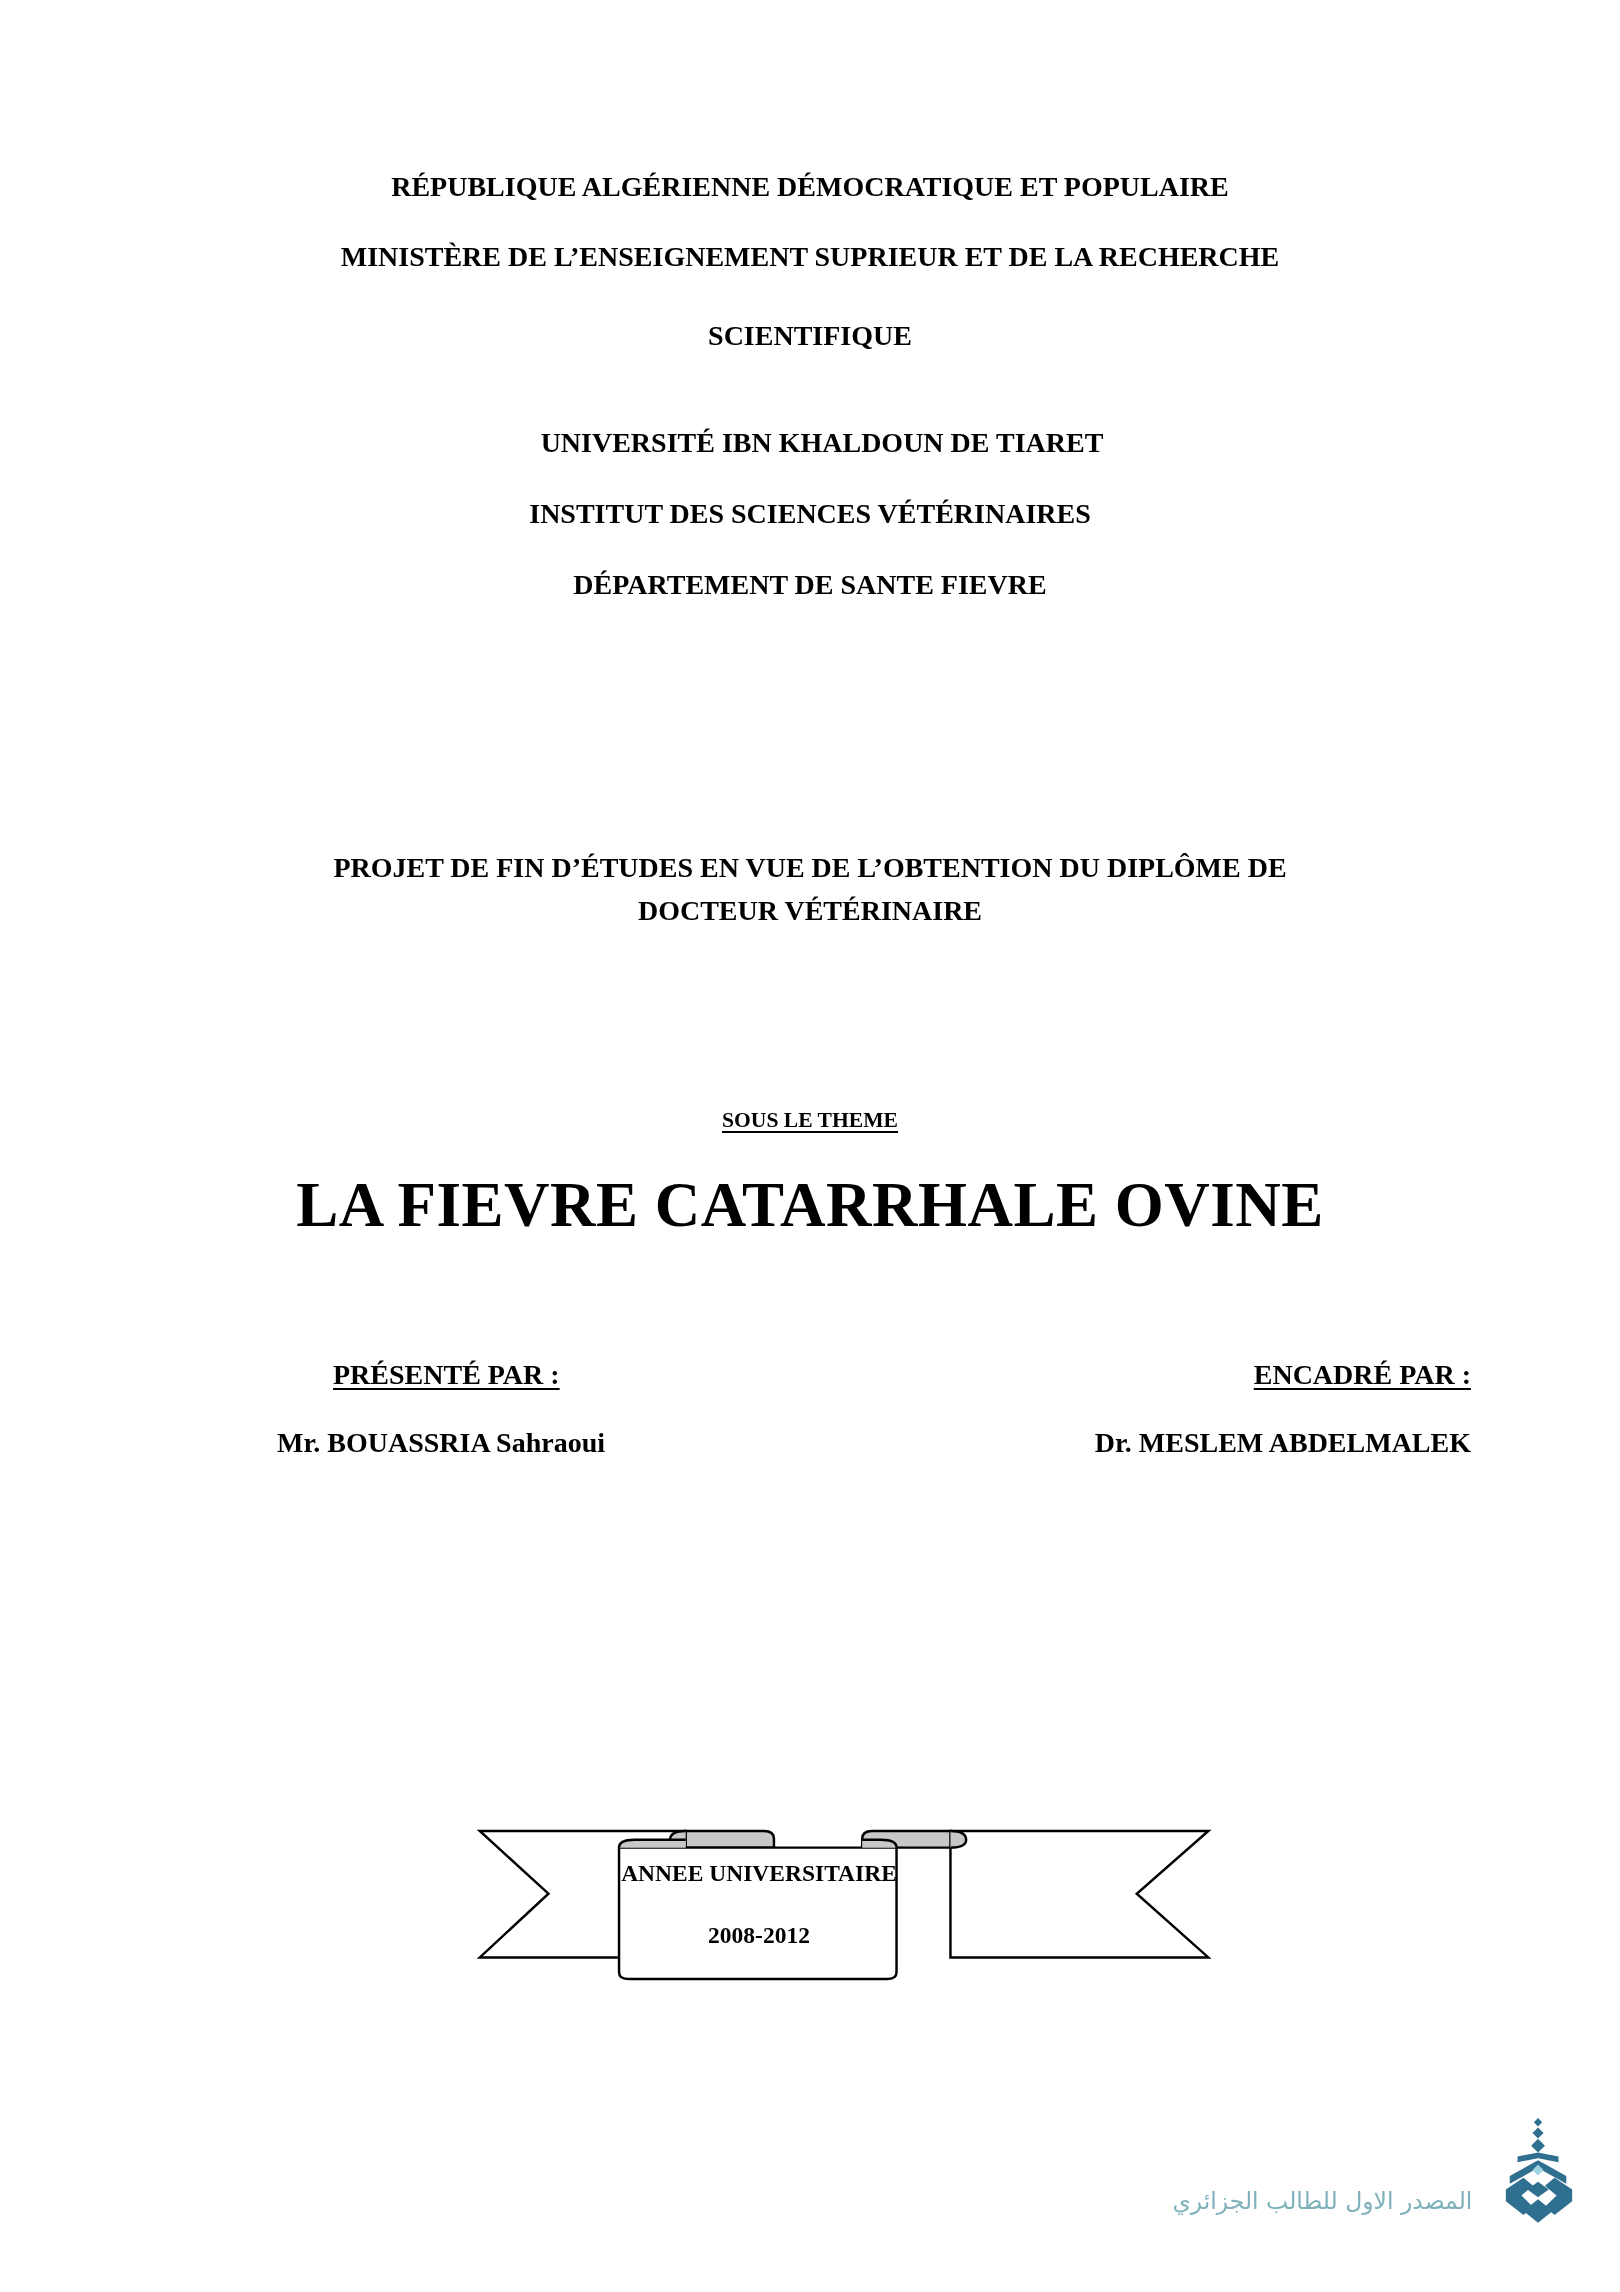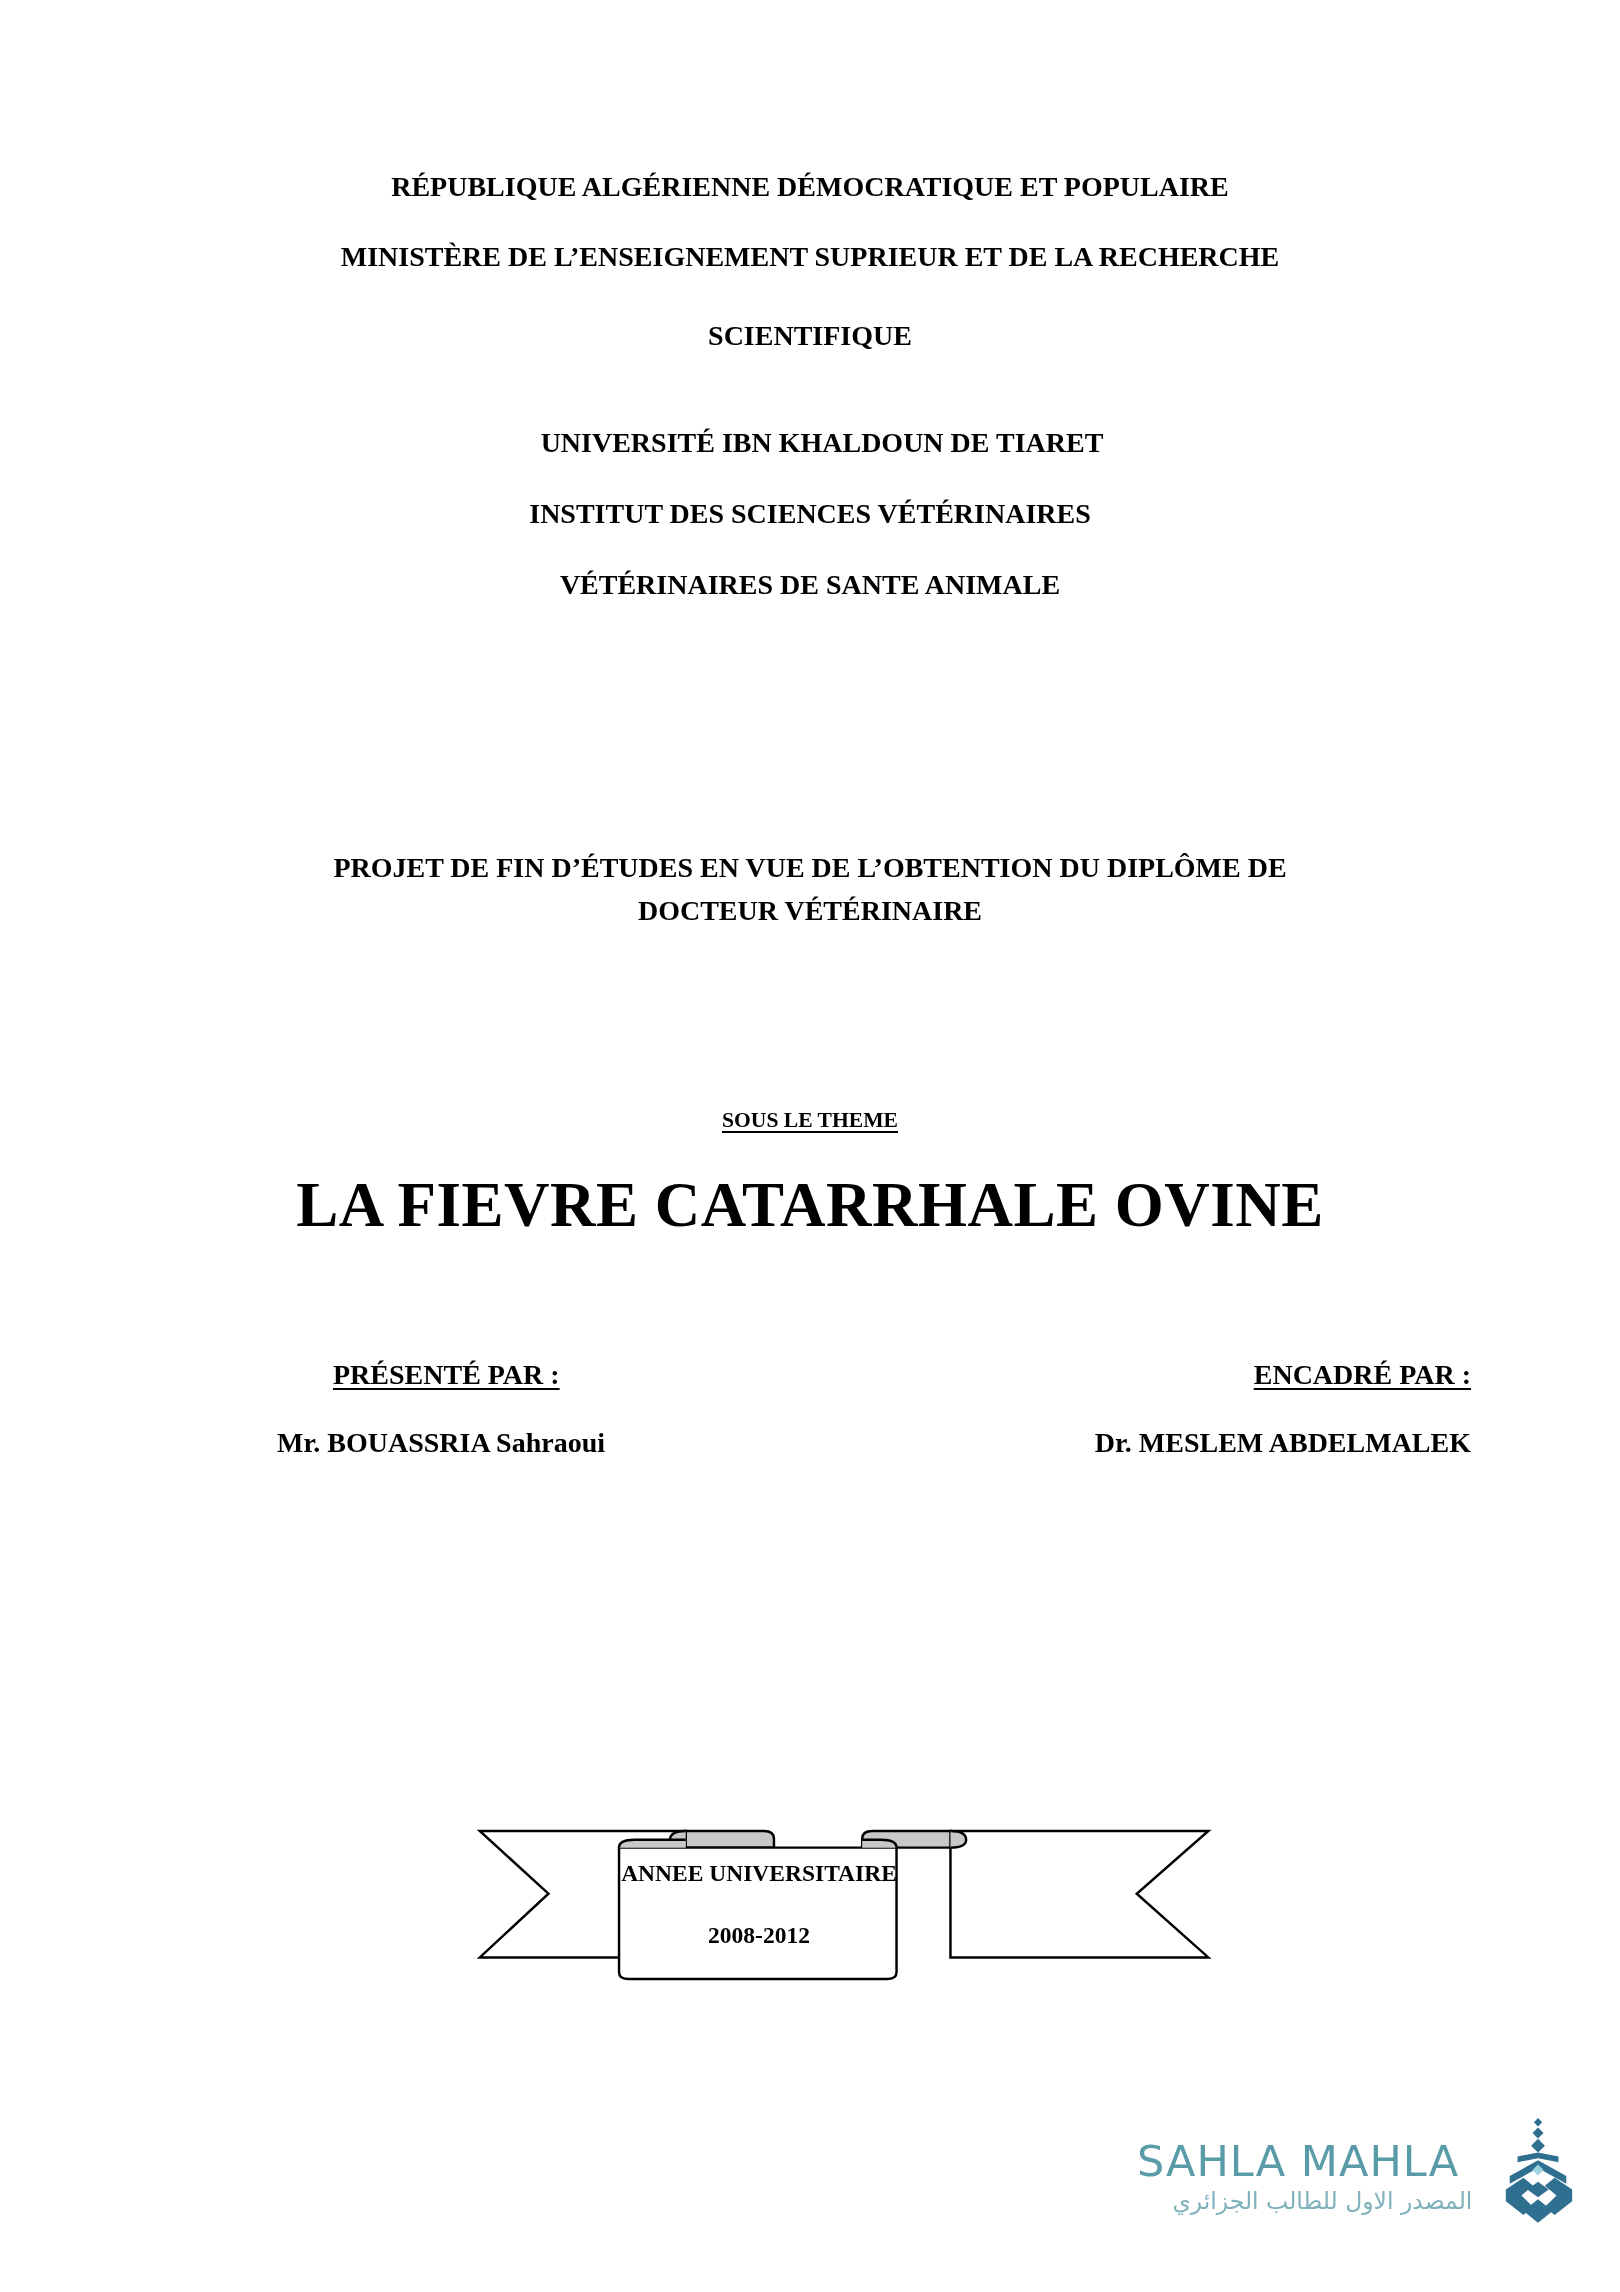--- a/index.html
+++ b/index.html
@@ -21,21 +21,21 @@
 <body>
 
 <div>
 
   <div class="line h29" style="top:165px;">RÉPUBLIQUE ALGÉRIENNE DÉMOCRATIQUE ET POPULAIRE</div>
   <div class="line h29" style="top:235px;">MINISTÈRE DE L’ENSEIGNEMENT SUPRIEUR ET DE LA RECHERCHE</div>
   <div class="line h29" style="top:274px;margin-top:40px;">SCIENTIFIQUE</div>
 
   <div class="line h29" style="top:421px;padding-left:12px;">UNIVERSITÉ IBN KHALDOUN DE TIARET</div>
   <div class="line h29" style="top:492px;">INSTITUT DES SCIENCES VÉTÉRINAIRES</div>
-  <div class="line h29" style="top:563px;">VÉTÉRINAIRES DE SANTE ANIMALE</div>
+  <div class="line h29" style="top:563px;">DÉPARTEMENT DE SANTE FIEVRE</div>
 
   <div class="line h29" style="top:846px;">PROJET DE FIN D’ÉTUDES EN VUE DE L’OBTENTION DU DIPLÔME DE</div>
   <div class="line h29" style="top:889px;">DOCTEUR VÉTÉRINAIRE</div>
 
   <div class="line small ul" style="top:1106px;">SOUS LE THEME</div>
   <div class="line title" style="top:1166px;">LA FIEVRE CATARRHALE  OVINE</div>
 
   <div class="abs h29 ul" style="left:333px; top:1353px;">PRÉSENTÉ PAR :</div>
   <div class="abs h29" style="left:277px; top:1421px;">Mr.  BOUASSRIA Sahraoui</div>
   <div class="abs h29 ul" style="right:149px; top:1353px;">ENCADRÉ PAR :</div>
@@ -58,21 +58,20 @@
     <path d="M632,1885 L915,1885 L915,2012 Q915,2019 905,2019 L642,2019 Q632,2019 632,2012 Z" fill="#ffffff" stroke="#000" stroke-width="2.5"></path>
     <path d="M632,1885 Q632,1877 648,1877 L700,1877 L700,1885 Z" fill="#c8c8c8" stroke="none"></path>
     <path d="M915,1885 Q915,1877 899,1877 L880,1877 L880,1885 Z" fill="#c8c8c8" stroke="none"></path>
     <path d="M632,1885 Q632,1877 648,1877 L700,1877" fill="none" stroke="#000" stroke-width="2.5"></path>
     <path d="M915,1885 Q915,1877 899,1877 L880,1877" fill="none" stroke="#000" stroke-width="2.5"></path>
   </svg>
   <div class="banner-text" style="top:1859px;">ANNEE UNIVERSITAIRE</div>
   <div class="banner-text" style="top:1921px;">2008-2012</div>
 
   <div class="logo">
-    <div class="logo-latin">SAHLA MAHLA</div>
     <div class="logo-arabic">المصدر الاول للطالب الجزائري</div>
     <svg class="logo-mark" viewBox="0 0 80 110" width="78" height="108">
       <g fill="#2f6f8f">
         <rect x="36" y="2" width="6" height="6" transform="rotate(45 39 5)"></rect>
         <rect x="35" y="12" width="8" height="8" transform="rotate(45 39 16)"></rect>
         <rect x="34" y="24" width="10" height="10" transform="rotate(45 39 29)"></rect>
         <path d="M18 40 L39 36 L60 40 L60 46 L39 42 L18 46 Z"></path>
         <path d="M10 60 L39 44 L68 60 L68 68 L39 52 L10 68 Z"></path>
         <path d="M6 74 L24 62 L34 70 L22 80 L34 92 L24 100 L6 86 Z"></path>
         <path d="M74 74 L56 62 L46 70 L58 80 L46 92 L56 100 L74 86 Z"></path>

